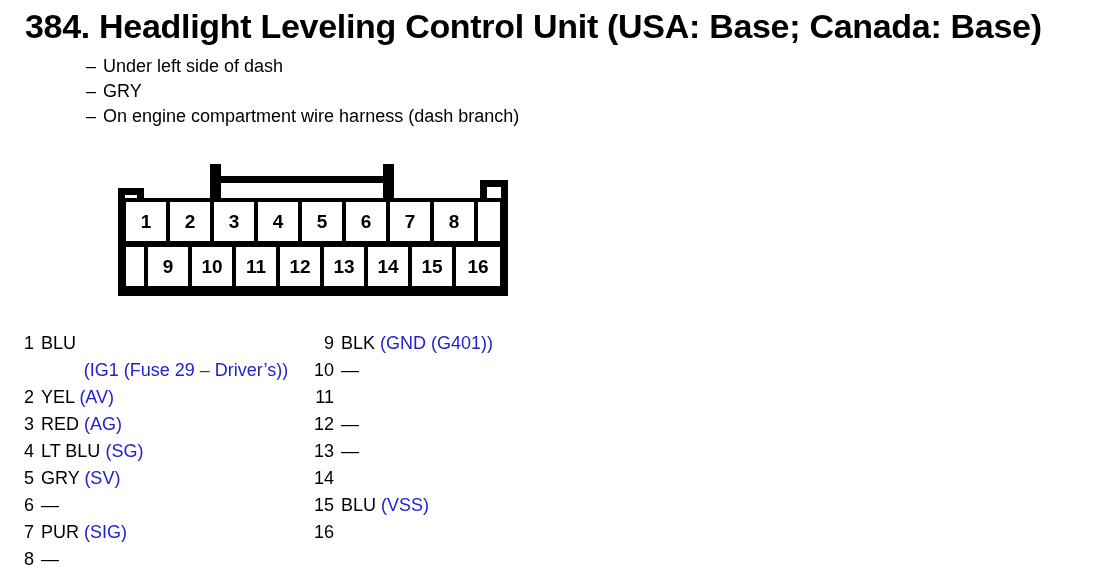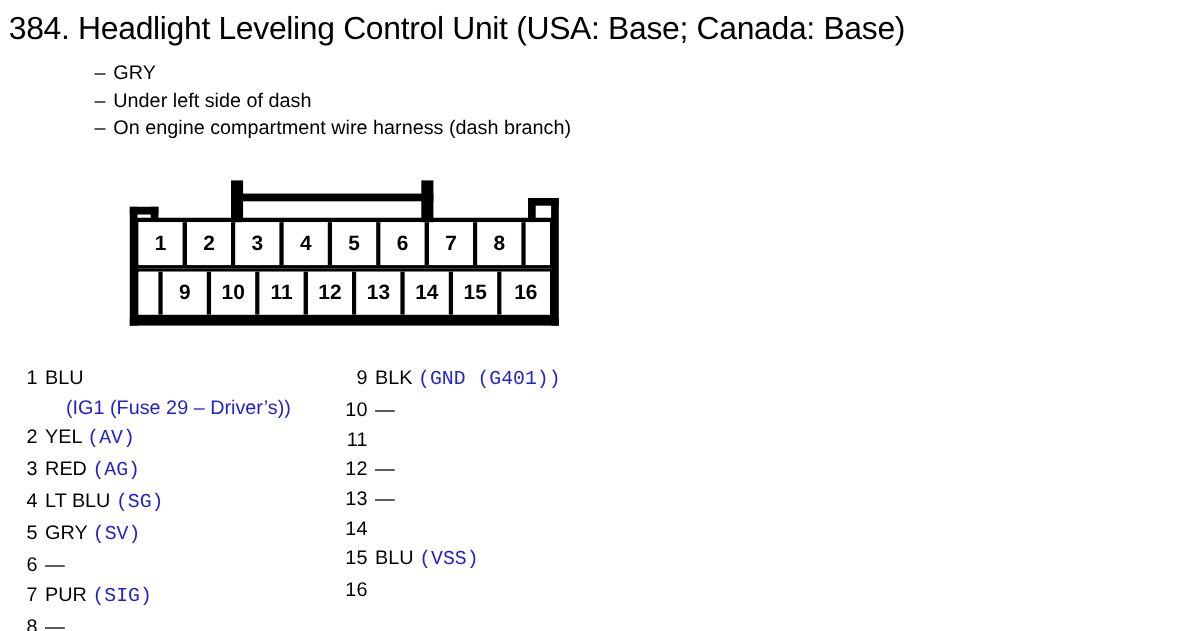--- a/index.html
+++ b/index.html
@@ -12,24 +12,24 @@
     height: 574px;
     position: relative;
     font-family: "Liberation Sans", sans-serif;
     color: #000000;
     overflow: hidden;
   }
 
   
   #page-title {
     position: absolute;
-    left: 8px;
+    left: 25px;
     top: 8px;
-    font-size: 29px;
-    font-weight: normal;
+    font-size: 34px;
+    font-weight: bold;
     letter-spacing: -0.3px;
     white-space: nowrap;
     line-height: 36px;
   }
 
   
   #description-list {
     position: absolute;
     left: 86px;
     top: 54px;
@@ -129,35 +129,36 @@
   .pin-no {
     flex: 0 0 auto;
     text-align: right;
     margin-right: 7px;
   }
   #pin-legend-left  .pin-no { width: 12px; }
   #pin-legend-right .pin-no { width: 24px; }
 
   .pin-body { flex: 1 1 auto; }
   .pin-color { color: #000000; }
-  .pin-signal { color: #2222cc; font-family: Liberation Mono, monospace; }
+  .pin-signal { color: #2222cc; }
   .pin-signal-wrapped {
     display: block;
     color: #2222cc;
     margin-left: 19px;
+    text-align: center;
   }
 </style>
 </head>
 <body>
 
 <div id="page-title">384. Headlight Leveling Control Unit (USA: Base; Canada: Base)</div>
 
 <div id="description-list">
+    <div class="desc-item"><span class="desc-dash">–</span><span>Under left side of dash</span></div>
     <div class="desc-item"><span class="desc-dash">–</span><span>GRY</span></div>
-    <div class="desc-item"><span class="desc-dash">–</span><span>Under left side of dash</span></div>
     <div class="desc-item"><span class="desc-dash">–</span><span>On engine compartment wire harness (dash branch)</span></div>
   </div>
 
 <div id="connector-diagram">
   <div class="conn-ink shell-left"></div>
   <div class="conn-ink shell-right"></div>
   <div class="conn-ink shell-bottom"></div>
   <div class="conn-ink notch-left-h"></div>
   <div class="conn-ink notch-left-v"></div>
   <div class="conn-ink notch-right-h"></div>

